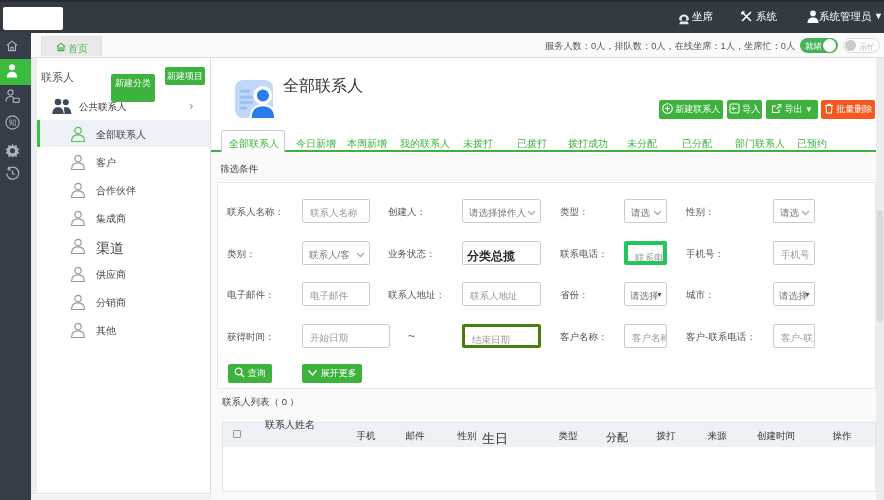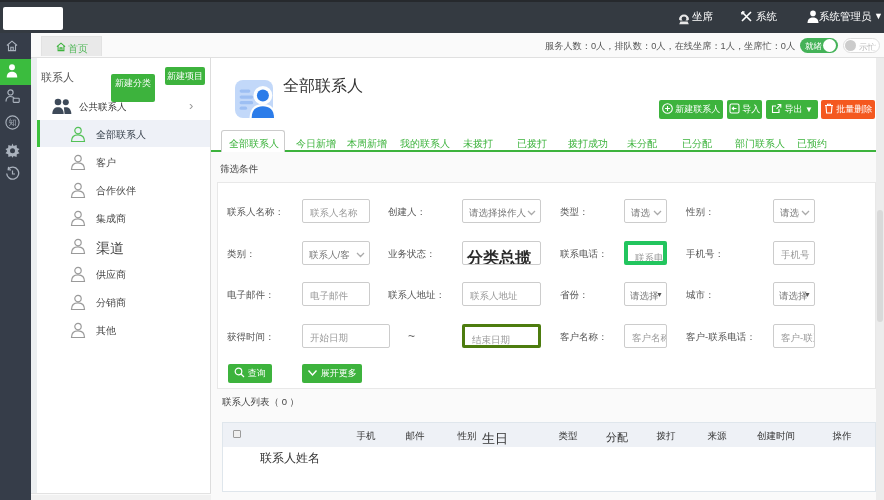--- a/index.html
+++ b/index.html
@@ -226,21 +226,21 @@
     </div>
     <span class="abs" style="left:227px;top:248px;font-size:9.5px;color:#555;">类别：</span>
     <div class="abs" style="left:302px;top:241px;width:68px;height:24px;border:1px solid #ccc;border-radius:2px;background:#fff;overflow:hidden;white-space:nowrap;">
       <span style="position:absolute;left:6px;top:7px;color:#777;font-size:9.5px;">联系人/客</span>
       <svg style="position:absolute;right:4px;top:10px" width="9" height="6" viewBox="0 0 9 6">
         <path d="M1 1 L4.5 4.5 L8 1" fill="none" stroke="#aaa" stroke-width="1.3"></path>
       </svg>
     </div>
     <span class="abs" style="left:388px;top:248px;font-size:9.5px;color:#555;">业务状态：</span>
     <div class="abs" style="left:462px;top:241px;width:79px;height:24px;border:1px solid #ccc;border-radius:2px;background:#fff;overflow:hidden;white-space:nowrap;">
-      <span style="position:absolute;left:4px;top:6px;color:#2b2b2b;font-size:16px;font-weight:bold;">分类总揽</span>
+      <span style="position:absolute;left:4px;top:6px;color:#2b2b2b;font-size:12px;font-weight:bold;">分类总揽</span>
     </div>
     <span class="abs" style="left:560px;top:248px;font-size:9.5px;color:#555;">联系电话：</span>
     <div class="abs" style="left:624px;top:241px;width:43px;height:24px;border:4px solid #22c55e;border-radius:2px;background:#fff;overflow:hidden;white-space:nowrap;">
       <span style="position:absolute;left:7px;top:7px;color:#999;font-size:9.5px;">联系电话</span>
     </div>
     <span class="abs" style="left:686px;top:248px;font-size:9.5px;color:#555;">手机号：</span>
     <div class="abs" style="left:773px;top:241px;width:42px;height:24px;border:1px solid #ccc;border-radius:2px;background:#fff;overflow:hidden;white-space:nowrap;">
       <span style="position:absolute;left:7px;top:7px;color:#999;font-size:9.5px;">手机号</span>
     </div>
     <span class="abs" style="left:227px;top:289px;font-size:9.5px;color:#555;">电子邮件：</span>
@@ -290,21 +290,21 @@
       <path d="M1.5 1.5 L5.5 6 L9.5 1.5" fill="none" stroke="#fff" stroke-width="1.4"></path>
     </svg>
   展开更多</div>
 
 <span class="abs" style="left:222px;top:396px;font-size:9.5px;color:#444;">联系人列表（ 0 ）</span>
 
 <div class="abs" style="left:222px;top:422px;width:654px;height:70px;background:#fff;border:1px solid #dfe6ec;"></div>
 <div class="abs" style="left:223px;top:423px;width:652px;height:24px;background:#eef1f6;"></div>
 <div class="abs" style="left:233px;top:430px;width:8px;height:8px;background:#efefef;border:1px solid #9b9b9b;border-radius:1px;"></div>
 <div id="thead">
-    <span class="abs" style="left:290px;top:450px;font-size:12px;color:#333;transform:translateX(-50%);">联系人姓名</span>
+    <span class="abs" style="left:290px;top:418px;font-size:10px;color:#333;transform:translateX(-50%);">联系人姓名</span>
     <span class="abs" style="left:366px;top:430px;font-size:9.5px;color:#333;transform:translateX(-50%);">手机</span>
     <span class="abs" style="left:415px;top:430px;font-size:9.5px;color:#333;transform:translateX(-50%);">邮件</span>
     <span class="abs" style="left:467px;top:430px;font-size:9.5px;color:#333;transform:translateX(-50%);">性别</span>
     <span class="abs" style="left:495px;top:430px;font-size:13px;color:#333;transform:translateX(-50%);">生日</span>
     <span class="abs" style="left:568px;top:430px;font-size:9.5px;color:#333;transform:translateX(-50%);">类型</span>
     <span class="abs" style="left:617px;top:430px;font-size:11px;color:#333;transform:translateX(-50%);font-family:Liberation Serif, serif;">分配</span>
     <span class="abs" style="left:666px;top:430px;font-size:9.5px;color:#333;transform:translateX(-50%);">拨打</span>
     <span class="abs" style="left:717px;top:430px;font-size:9.5px;color:#333;transform:translateX(-50%);">来源</span>
     <span class="abs" style="left:776px;top:430px;font-size:9.5px;color:#333;transform:translateX(-50%);">创建时间</span>
     <span class="abs" style="left:842px;top:430px;font-size:9.5px;color:#333;transform:translateX(-50%);">操作</span>

